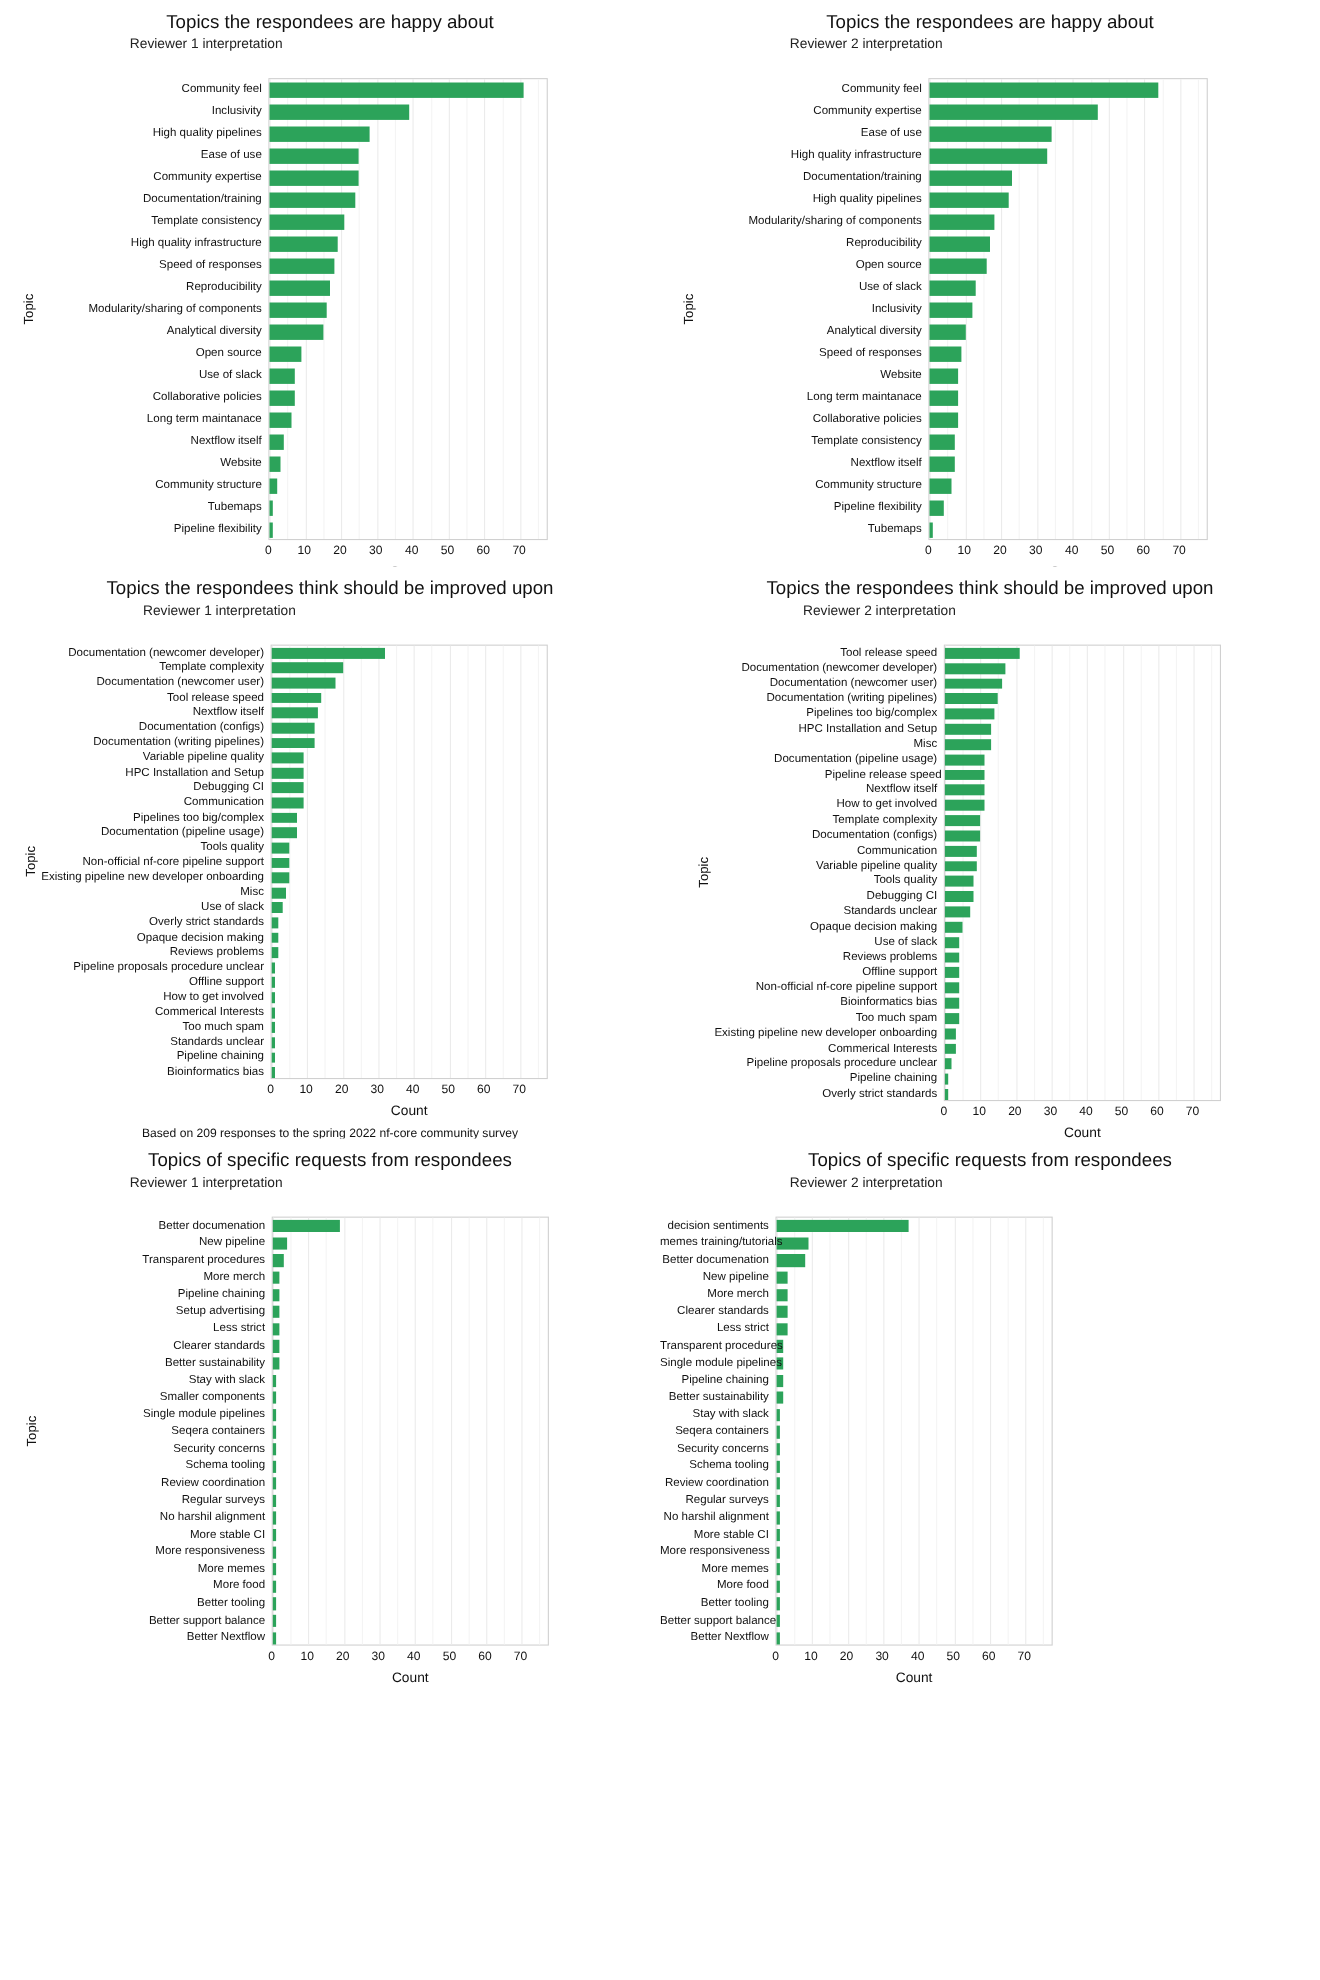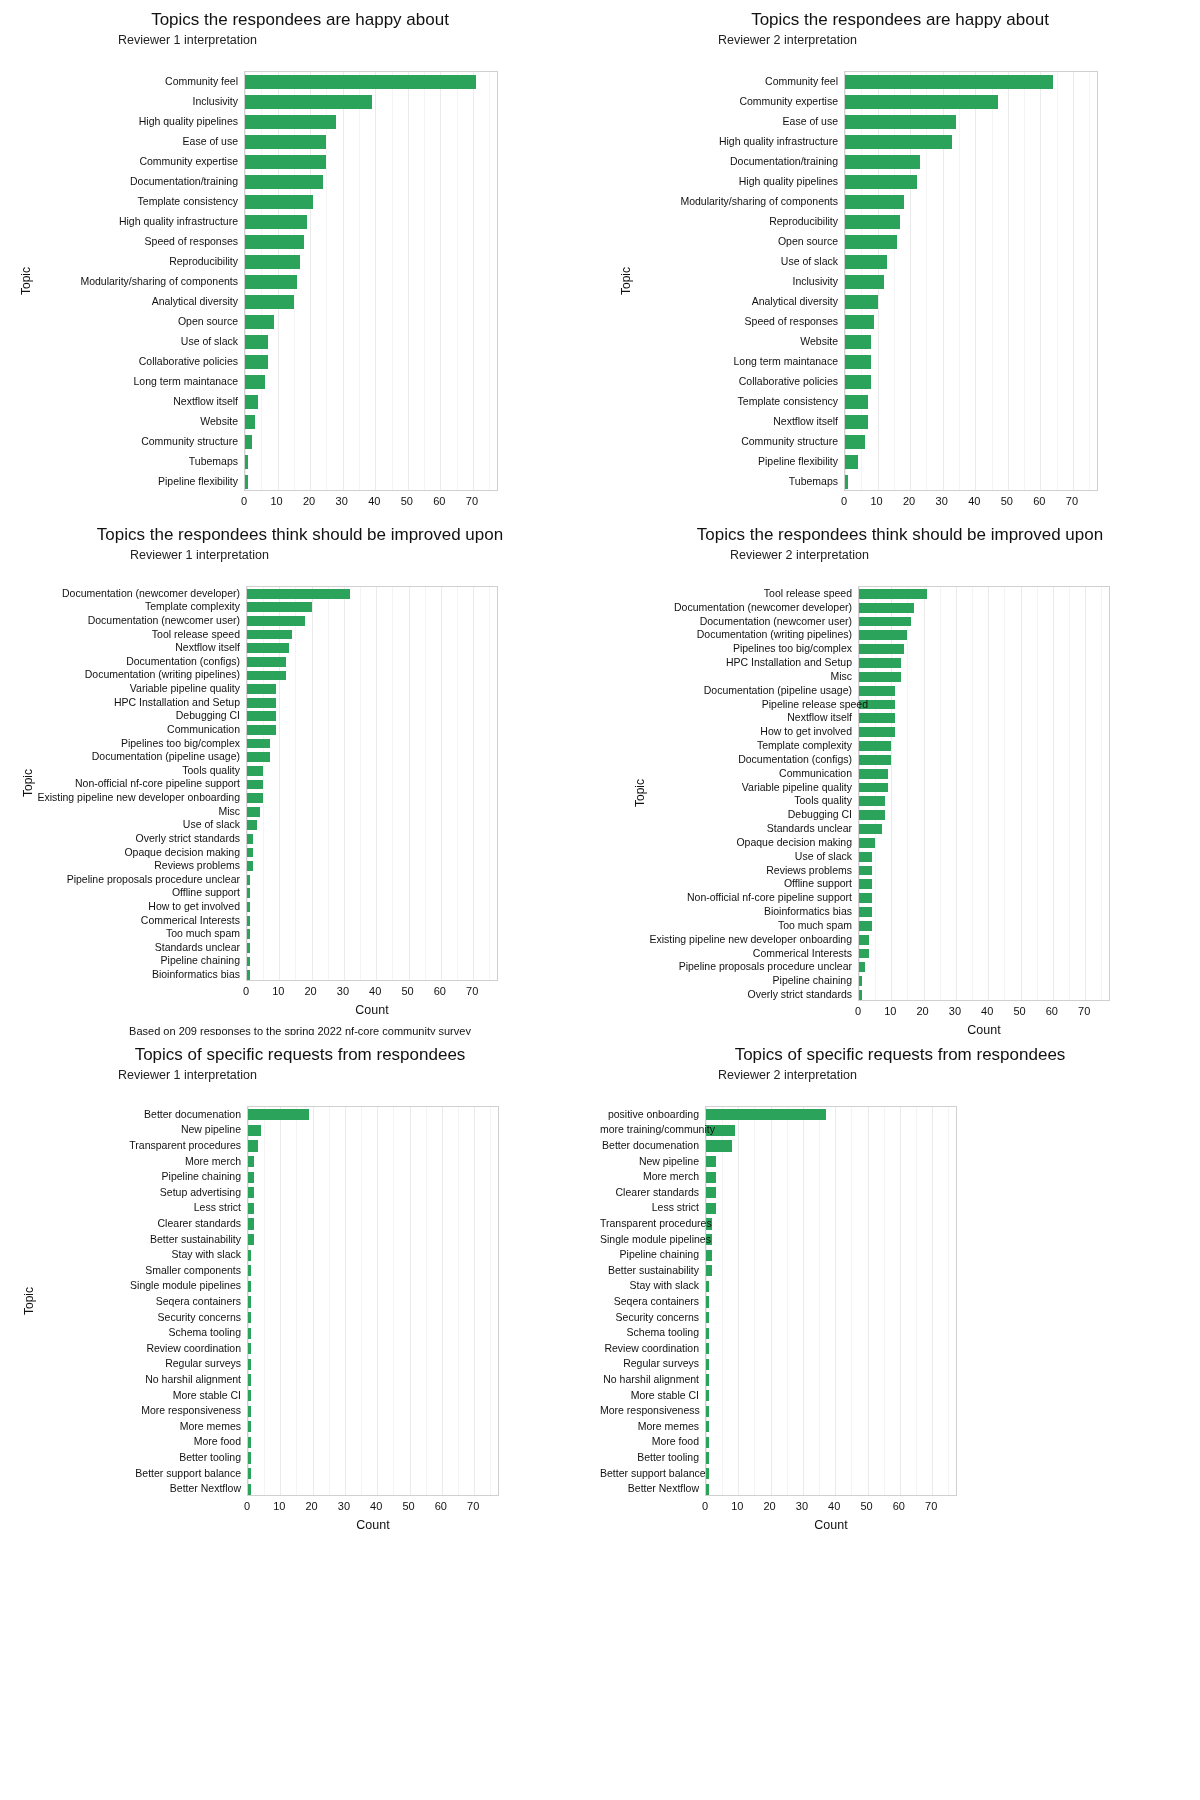--- a/index.html
+++ b/index.html
@@ -406,21 +406,21 @@
           <div class="bar-row" style="top: 403.103px; height: 9.96px; width: 3.23077px; background: rgb(44, 163, 90);"></div>
         </div>
         <div class="cat-label" style="top: 24.9167px; left: 0px; width: 252px;">Tool release speed</div>
         <div class="cat-label" style="top: 38.75px; left: 0px; width: 252px;">Documentation (newcomer developer)</div>
         <div class="cat-label" style="top: 52.5833px; left: 0px; width: 252px;">Documentation (newcomer user)</div>
         <div class="cat-label" style="top: 66.4167px; left: 0px; width: 252px;">Documentation (writing pipelines)</div>
         <div class="cat-label" style="top: 80.25px; left: 0px; width: 252px;">Pipelines too big/complex</div>
         <div class="cat-label" style="top: 94.0833px; left: 0px; width: 252px;">HPC Installation and Setup</div>
         <div class="cat-label" style="top: 107.917px; left: 0px; width: 252px;">Misc</div>
         <div class="cat-label" style="top: 121.75px; left: 0px; width: 252px;">Documentation (pipeline usage)</div>
-        <div class="cat-label" style="top: 135.583px; left: 16px; width: 252px;">Pipeline release speed</div>
+        <div class="cat-label" style="top: 135.583px; left: 4px; width: 252px;">Pipeline release speed</div>
         <div class="cat-label" style="top: 149.417px; left: 0px; width: 252px;">Nextflow itself</div>
         <div class="cat-label" style="top: 163.25px; left: 0px; width: 252px;">How to get involved</div>
         <div class="cat-label" style="top: 177.083px; left: 0px; width: 252px;">Template complexity</div>
         <div class="cat-label" style="top: 190.917px; left: 0px; width: 252px;">Documentation (configs)</div>
         <div class="cat-label" style="top: 204.75px; left: 0px; width: 252px;">Communication</div>
         <div class="cat-label" style="top: 218.583px; left: 0px; width: 252px;">Variable pipeline quality</div>
         <div class="cat-label" style="top: 232.417px; left: 0px; width: 252px;">Tools quality</div>
         <div class="cat-label" style="top: 246.25px; left: 0px; width: 252px;">Debugging CI</div>
         <div class="cat-label" style="top: 260.083px; left: 0px; width: 252px;">Standards unclear</div>
         <div class="cat-label" style="top: 273.917px; left: 0px; width: 252px;">Opaque decision making</div>
@@ -570,22 +570,22 @@
           <div class="bar-row" style="top: 251.784px; height: 11.232px; width: 3.23077px; background: rgb(44, 163, 90);"></div>
           <div class="bar-row" style="top: 267.384px; height: 11.232px; width: 3.23077px; background: rgb(44, 163, 90);"></div>
           <div class="bar-row" style="top: 282.984px; height: 11.232px; width: 3.23077px; background: rgb(44, 163, 90);"></div>
           <div class="bar-row" style="top: 298.584px; height: 11.232px; width: 3.23077px; background: rgb(44, 163, 90);"></div>
           <div class="bar-row" style="top: 314.184px; height: 11.232px; width: 3.23077px; background: rgb(44, 163, 90);"></div>
           <div class="bar-row" style="top: 329.784px; height: 11.232px; width: 3.23077px; background: rgb(44, 163, 90);"></div>
           <div class="bar-row" style="top: 345.384px; height: 11.232px; width: 3.23077px; background: rgb(44, 163, 90);"></div>
           <div class="bar-row" style="top: 360.984px; height: 11.232px; width: 3.23077px; background: rgb(44, 163, 90);"></div>
           <div class="bar-row" style="top: 376.584px; height: 11.232px; width: 3.23077px; background: rgb(44, 163, 90);"></div>
         </div>
-        <div class="cat-label" style="top: 25.8px; left: 0px; width: 99px;">positive onboarding</div>
-        <div class="cat-label" style="top: 41.4px; left: 0px; width: 99px;">more training/community</div>
+        <div class="cat-label" style="top: 25.8px; left: 0px; width: 99px;">decision sentiments</div>
+        <div class="cat-label" style="top: 41.4px; left: 0px; width: 99px;">memes training/tutorials</div>
         <div class="cat-label" style="top: 57px; left: 0px; width: 99px;">Better documenation</div>
         <div class="cat-label" style="top: 72.6px; left: 0px; width: 99px;">New pipeline</div>
         <div class="cat-label" style="top: 88.2px; left: 0px; width: 99px;">More merch</div>
         <div class="cat-label" style="top: 103.8px; left: 0px; width: 99px;">Clearer standards</div>
         <div class="cat-label" style="top: 119.4px; left: 0px; width: 99px;">Less strict</div>
         <div class="cat-label" style="top: 135px; left: 0px; width: 99px;">Transparent procedures</div>
         <div class="cat-label" style="top: 150.6px; left: 0px; width: 99px;">Single module pipelines</div>
         <div class="cat-label" style="top: 166.2px; left: 0px; width: 99px;">Pipeline chaining</div>
         <div class="cat-label" style="top: 181.8px; left: 0px; width: 99px;">Better sustainability</div>
         <div class="cat-label" style="top: 197.4px; left: 0px; width: 99px;">Stay with slack</div>

